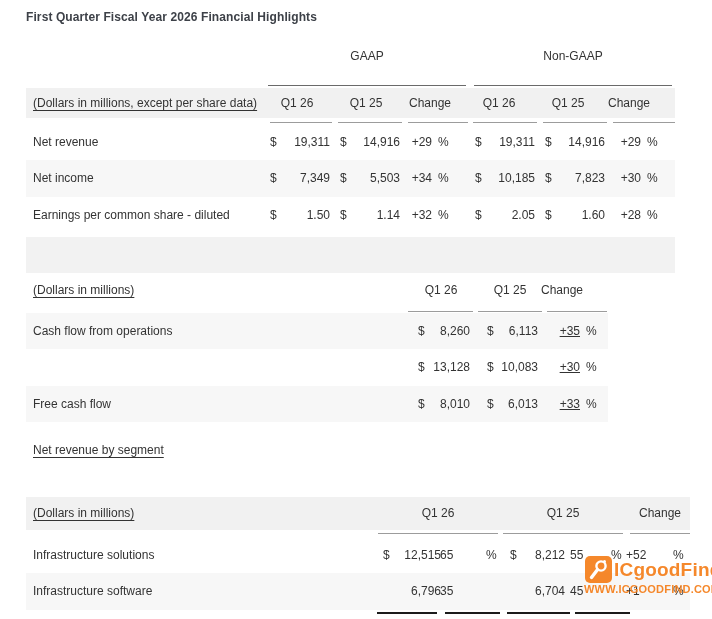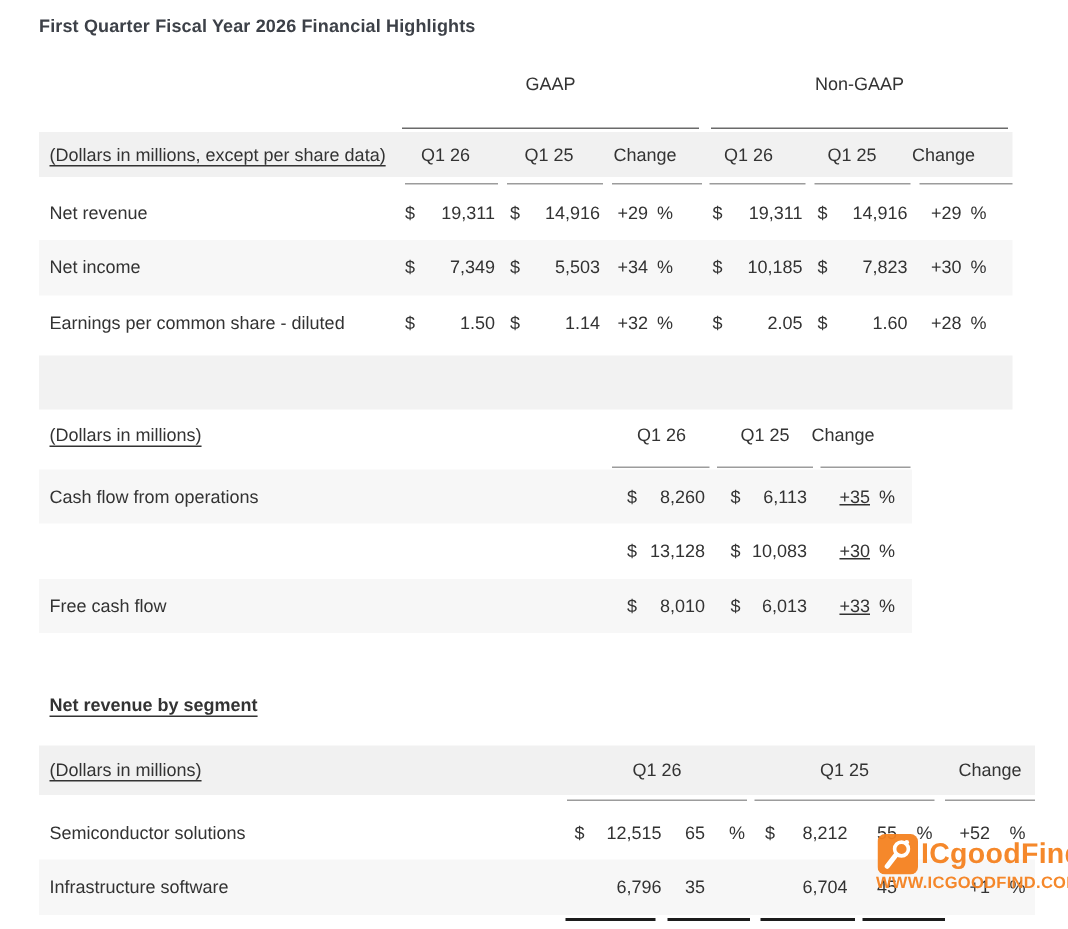--- a/index.html
+++ b/index.html
@@ -17,21 +17,21 @@
   .u{text-decoration:underline;text-underline-offset:3px;}
   .row{position:absolute;left:0;width:712px;}
   .rlabel{position:absolute;left:33px;top:0;height:100%;}
   .c{position:absolute;top:0;height:100%;}
   .ctr{text-align:center;}
   .money{display:flex;justify-content:space-between;padding:0 2px;box-sizing:border-box;}
   .chg{display:flex;}
   .chv{flex:0 0 26px;text-align:right;}
   .chv2{flex:0 0 32px;text-align:right;text-decoration:underline;}
   .chp{margin-left:6px;}
-  .rt{text-align:right;}
+  .rt{text-align:left;}
   
   .t1c1{left:268px;width:64px;} .t1c2{left:338px;width:64px;} .t1c3{left:406px;width:44px;}
   .t1c4{left:473px;width:64px;} .t1c5{left:543px;width:64px;} .t1c6{left:615px;width:44px;}
   
   .t2c1{left:416px;width:56px;} .t2c2{left:485px;width:55px;} .t2c3{left:548px;width:52px;}
   
   .t3m1{left:381px;width:62px;} .t3s1{left:440px;width:30px;} .t3s1p{left:486px;width:14px;}
   .t3m2{left:508px;width:59px;} .t3s2{left:570px;width:28px;} .t3s2p{left:611px;width:14px;}
   .t3ch{left:626px;width:34px;} .t3chp{left:673px;width:14px;}
   
@@ -206,35 +206,35 @@
     <div class="c t2c2 money">
         <span>$</span>
         <span>6,013</span>
       </div>
     <div class="c t2c3 chg">
         <span class="chv2">+33</span>
         <span class="chp">%</span>
       </div>
   </div>
 
-  <div class="abs u" style="left:33px;top:463px;font-weight:bold;">Net revenue by segment</div>
+  <div class="abs u" style="left:33px;top:443px;">Net revenue by segment</div>
 
   <div class="bg hdr-bg" style="left:26px;top:497px;width:664px;height:33px;"></div>
   <div class="abs u" style="left:33px;top:497px;line-height:33px;">(Dollars in millions)</div>
   <div class="abs ctr" style="left:378px;top:497px;width:120px;line-height:33px;">Q1 26</div>
   <div class="abs ctr" style="left:503px;top:497px;width:120px;line-height:33px;">Q1 25</div>
   <div class="abs ctr" style="left:630px;top:497px;width:60px;line-height:33px;">Change</div>
   <div class="hl" style="left:378px;top:533px;width:120px;"></div>
   <div class="hl" style="left:503px;top:533px;width:120px;"></div>
   <div class="hl" style="left:630px;top:533px;width:60px;"></div>
 
   <div class="bg stripe" style="left:26px;top:573px;width:664px;height:37px;"></div>
 
   <div class="row" style="top:537px;height:36px;line-height:36px;">
-    <div class="rlabel">Semiconductor solutions</div>
+    <div class="rlabel">Infrastructure solutions</div>
     <div class="c t3m1 money">
         <span>$</span>
         <span>12,515</span>
       </div>
     <div class="c t3s1 rt">65</div>
     <div class="c t3s1p">%</div>
     <div class="c t3m2 money">
         <span>$</span>
         <span>8,212</span>
       </div>

